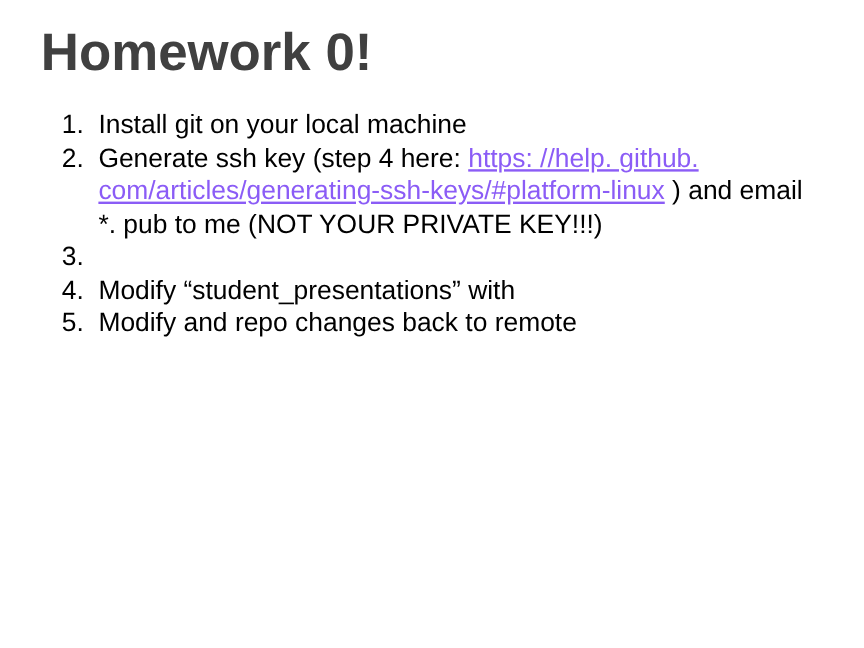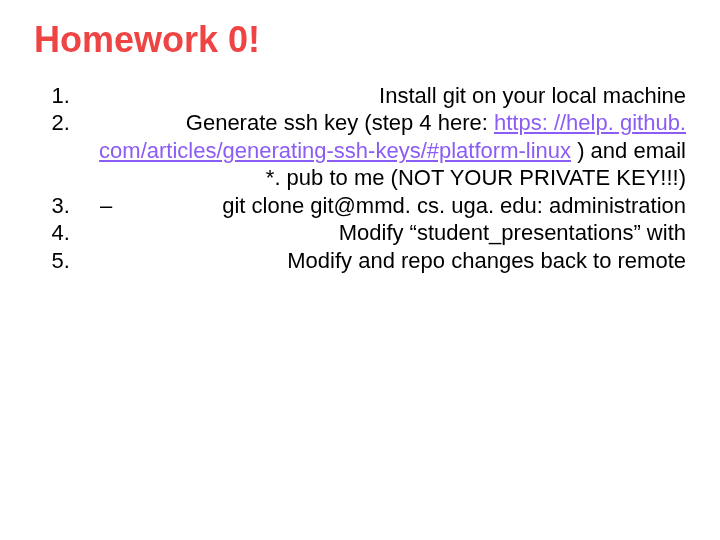--- a/index.html
+++ b/index.html
@@ -9,33 +9,32 @@
     height: 540px;
     background: #ffffff;
     font-family: Arial, Helvetica, sans-serif;
     color: #000;
   }
   .slide {
     box-sizing: border-box;
     padding: 20px 34px 20px 34px;
   }
   .title {
-    font-size: 36px;
+    font-size: 44px;
     font-weight: bold;
-    color: #ef4444;
+    color: #404040;
     margin: 0 0 22px 0;
     line-height: 1.1;
   }
   ol.top {
     list-style: decimal;
     margin: 0;
     padding-left: 42px;
     font-size: 22px;
     line-height: 1.25;
-    text-align: right;
   }
   ol.top > li {
     padding-left: 6px;
     margin: 0;
   }
   ul.dash {
     list-style: none;
     margin: 0;
     padding-left: 18px;
   }
@@ -63,23 +62,20 @@
   <h1 class="title">Homework 0!</h1>
 
   <ol class="top">
     <li>Install git on your local machine</li>
 
     <li>
       <span>Generate ssh key (step 4 here: </span><a class="link" href="#">https: //help. github. com/articles/generating-ssh-keys/#platform-linux</a><span> ) and email *. pub to me </span><span class="bold">(NOT YOUR PRIVATE KEY!!!)</span>
     </li>
 
     <li>
-      <ul class="dash">
-        <li>git clone git@mmd. cs. uga. edu: administration</li>
-      </ul>
     </li>
 
     <li>
       <span>Modify “student_presentations” with</span>
     </li>
 
     <li>
       <span>Modify </span><span class="bold">and repo</span><span> changes back to remote</span>
     </li>
   </ol>

